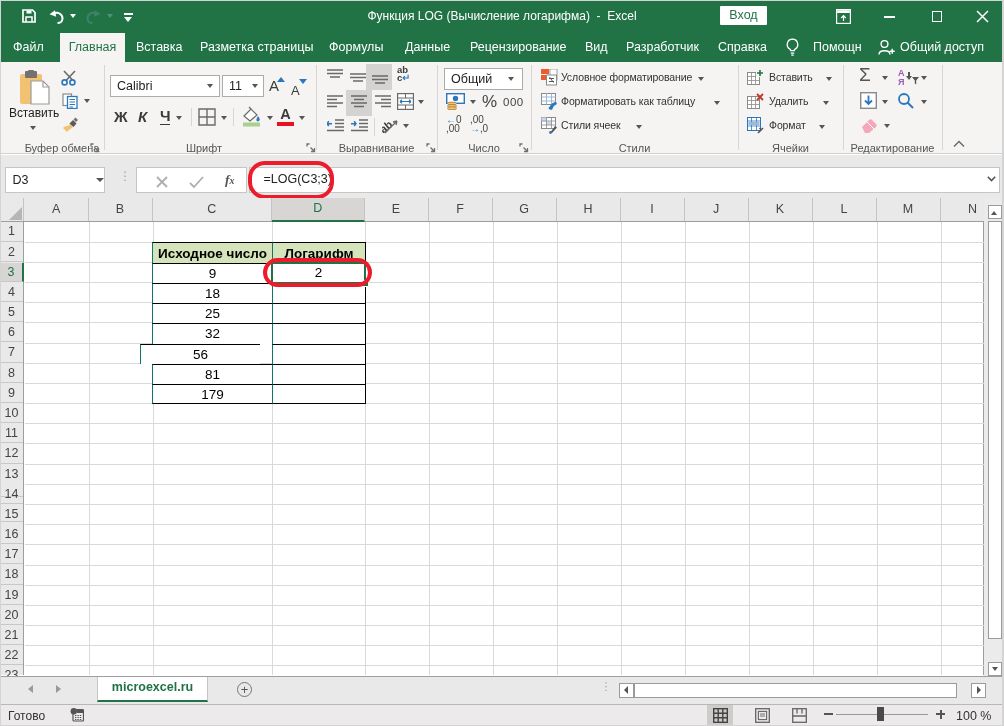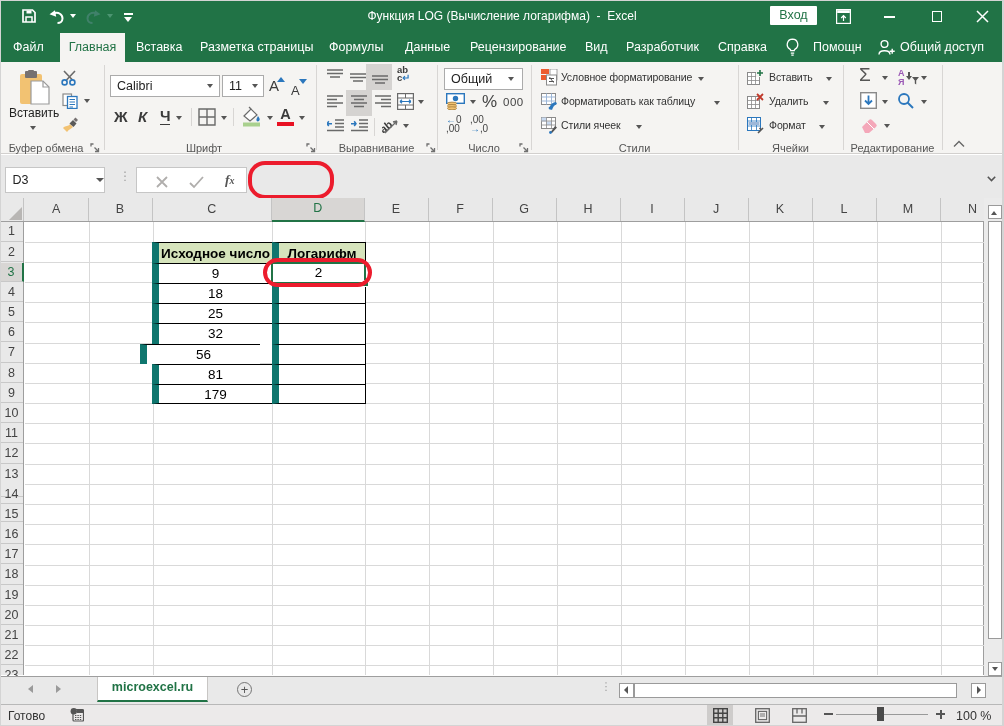--- a/index.html
+++ b/index.html
@@ -25,21 +25,21 @@
 .fbox{position:absolute;top:12px;height:25.5px;background:#fff;border:1px solid #c6c6c6;}
 
 #grid{left:0;top:198px;width:984px;height:477.5px;background:#fff;overflow:hidden;}
 #colhead{position:absolute;left:0;top:0;width:984px;height:24.4px;background:#e9e9e9;border-bottom:1px solid #9e9e9e;}
 .ch{position:absolute;top:0;height:23.4px;line-height:23.4px;text-align:center;font-size:12.5px;color:#444;border-right:1px solid #c4c4c4;}
 #rowhead{position:absolute;left:0;top:24.4px;width:24px;height:453.1px;background:#e9e9e9;border-right:1px solid #9e9e9e;}
 .rh{position:absolute;left:0;width:23px;text-align:center;font-size:12.5px;color:#444;border-bottom:1px solid #c8c8c8;}
 .vline{position:absolute;top:24.4px;width:1px;height:453.1px;background:#d9d9d9;}
 .hline{position:absolute;left:25px;width:959px;height:1px;background:#d9d9d9;}
 
-.tcell{position:absolute;background:#fff;border-left:7px solid #0f766e;border-top:1px solid #000;font-size:13.5px;color:#000;text-align:center;font-family:"Liberation Sans",sans-serif;}
+.tcell{position:absolute;background:#fff;border-left:1px solid #0f766e;border-top:1px solid #000;font-size:13.5px;color:#000;text-align:center;font-family:"Liberation Sans",sans-serif;}
 .tgreen{background:#d6e4bc;font-weight:bold;}
 
 .redoval{position:absolute;border:4px solid #ec1c2d;border-radius:17px;background:transparent;}
 
 #sheetrow{left:0;top:676.5px;width:1004px;height:27.5px;background:#e9e9e9;}
 #statusbar{left:0;top:705px;width:1004px;height:21px;background:#eceaea;}
 
 #vscroll{left:984px;top:198px;width:18px;height:477.5px;background:#ebebeb;}
 </style></head>
 <body>
@@ -59,21 +59,21 @@
     <svg class="ab" style="left:85px;top:10px" width="16" height="14" viewBox="0 0 16 14">
       <path d="M11.5 3.5 C6.5 1.5 2.5 4.5 2.5 8.5 C2.5 11.5 5 13 7.5 13" fill="none" stroke="#40816a" stroke-width="2"></path>
       <path d="M15.5 4.2 L8.8 6.8 L10 0.2 Z" fill="#40816a"></path>
     </svg>
     <div class="ab" style="left:107px;top:14px;width:0;height:0;border-left:3.5px solid transparent;border-right:3.5px solid transparent;border-top:4px solid #4d9572"></div>
     <div class="ab" style="left:124px;top:13px;width:9px;height:1.6px;background:#fff"></div>
     <div class="ab" style="left:124px;top:17px;width:0;height:0;border-left:4.5px solid transparent;border-right:4.5px solid transparent;border-top:5px solid #fff"></div>
 
     <div class="ab" style="left:0;top:0;width:1004px;height:33px;line-height:32px;text-align:center;color:#fff;font-size:12px;">Функция LOG (Вычисление логарифма)&nbsp; -&nbsp; Excel</div>
 
-    <div class="ab" style="left:770px;top:6px;width:47px;height:19px;background:#fff;border-radius:1px;text-align:center;line-height:19px;font-size:12.5px;color:#217346;">Вход</div>
+    <div class="ab" style="left:720px;top:6px;width:47px;height:19px;background:#fff;border-radius:1px;text-align:center;line-height:19px;font-size:12.5px;color:#217346;">Вход</div>
 
     <svg class="ab" style="left:836px;top:9px" width="15" height="15" viewBox="0 0 15 15">
       <rect x="0.6" y="0.6" width="13.8" height="13.8" fill="none" stroke="#fff" stroke-width="1.2"></rect>
       <rect x="1.2" y="1.2" width="12.6" height="2.8" fill="#fff"></rect>
       <path d="M7.5 12 L7.5 7 M5.2 9 L7.5 6.6 L9.8 9" fill="none" stroke="#fff" stroke-width="1.2"></path>
     </svg>
 
     <div class="ab" style="left:884px;top:16px;width:11px;height:1.5px;background:#fff"></div>
     <div class="ab" style="left:931.5px;top:11px;width:10.5px;height:10.5px;border:1.5px solid #fff"></div>
     <svg class="ab" style="left:976px;top:10px" width="13" height="13" viewBox="0 0 13 13">
@@ -125,21 +125,21 @@
       <rect x="1" y="1" width="8.5" height="11.5" fill="#fff" stroke="#8a8a8a" stroke-width="1.2"></rect>
       <rect x="5.5" y="3.5" width="9.5" height="12" fill="#fff" stroke="#2b77bd" stroke-width="1.3"></rect>
       <path d="M7.5 6.5h5.5M7.5 9h5.5M7.5 11.5h5.5M7.5 14h3.5" stroke="#2b77bd" stroke-width="1"></path>
     </svg>
     <div class="ab dda" style="left:84px;top:37px"></div>
     <svg class="ab" style="left:61px;top:54px" width="18" height="17" viewBox="0 0 18 17">
       <path d="M2 12 C5 9 7 11 9 8 L12 11 C10 13 8 13 6 16 Z" fill="#f2c272"></path>
       <path d="M8.5 7.5 L12 4 L15.5 7.5 L12.5 11 Z" fill="#5a5a5a"></path>
       <path d="M12.5 3.5 L14.5 1.5 L17 4 L15 6Z" fill="#767171"></path>
     </svg>
-    <div class="glabel" style="left:0px;width:92px">Буфер обмена</div>
+    <div class="glabel" style="left:16px;width:92px">Буфер обмена</div>
     <svg class="ab dlg" style="left:90px" width="10" height="10" viewBox="0 0 10 10">
       <path d="M1 3.5 V1 h2.5 M4.5 4.5 L8.5 8.5 M8.5 5 v3.5 H5" fill="none" stroke="#707070" stroke-width="1.3"></path>
     </svg>
     <div class="gsep" style="left:104px"></div>
 
     <div class="combo" style="left:110px;top:13px;width:110px;height:22px;line-height:20px;font-size:12.5px;color:#222;padding-left:6px">Calibri</div>
     <div class="ab dda" style="left:207px;top:22px"></div>
     <div class="combo" style="left:222px;top:13px;width:42px;height:22px;line-height:20px;font-size:12.5px;color:#222;padding-left:6px">11</div>
     <div class="ab dda" style="left:252px;top:22px"></div>
     <div class="rtxt" style="left:269px;top:15px;font-size:15px;color:#3b3b3b">А<span style="display:inline-block;width:0;height:0;border-left:4px solid transparent;border-right:4px solid transparent;border-bottom:5px solid #2b77bd;vertical-align:9px;margin-left:-2px"></span></div>
@@ -330,20 +330,23 @@
     </div>
     <div class="ab" style="left:119px;top:19px;width:4px;height:12px;color:#a0a0a0;font-size:12px;line-height:4.5px">⋮</div>
     <div class="fbox" style="left:136px;width:110.5px">
       <svg class="ab" style="left:18px;top:7px" width="14" height="14" viewBox="0 0 14 14">
           <path d="M2 2 L12 12 M12 2 L2 12" stroke="#b0aeac" stroke-width="1.8"></path>
         </svg>
       <svg class="ab" style="left:52px;top:7px" width="16" height="14" viewBox="0 0 16 14">
           <path d="M1 8 L5 12 L14 2" fill="none" stroke="#b0aeac" stroke-width="1.8"></path>
         </svg>
       <div class="ab" style="left:88px;top:4px;font-size:13.5px;font-style:italic;color:#555;font-family:'Liberation Serif',serif;font-weight:bold">f<span style="font-size:10px">x</span></div>
+    </div>
+    <div class="fbox" style="left:248.5px;width:751px">
+      <div class="ab" style="left:14px;top:4px;font-size:12.5px;color:#222">=LOG(C3;3)</div>
     </div>
     <div class="redoval" style="left:247.5px;top:5.5px;width:86.5px;height:38px;border-width:4px"></div>
     <svg class="ab" style="left:987px;top:21px" width="9" height="6" viewBox="0 0 9 6">
         <path d="M0.8 0.8 L4.5 4.5 L8.2 0.8" fill="none" stroke="#555" stroke-width="1.6"></path>
       </svg>
   </div>
   <div class="ab" id="grid">
     <div id="colhead">
       <div class="ch" style="left:0;width:24px;"></div>
       <div class="ch" style="left:25px;width:63.5px">A</div>

